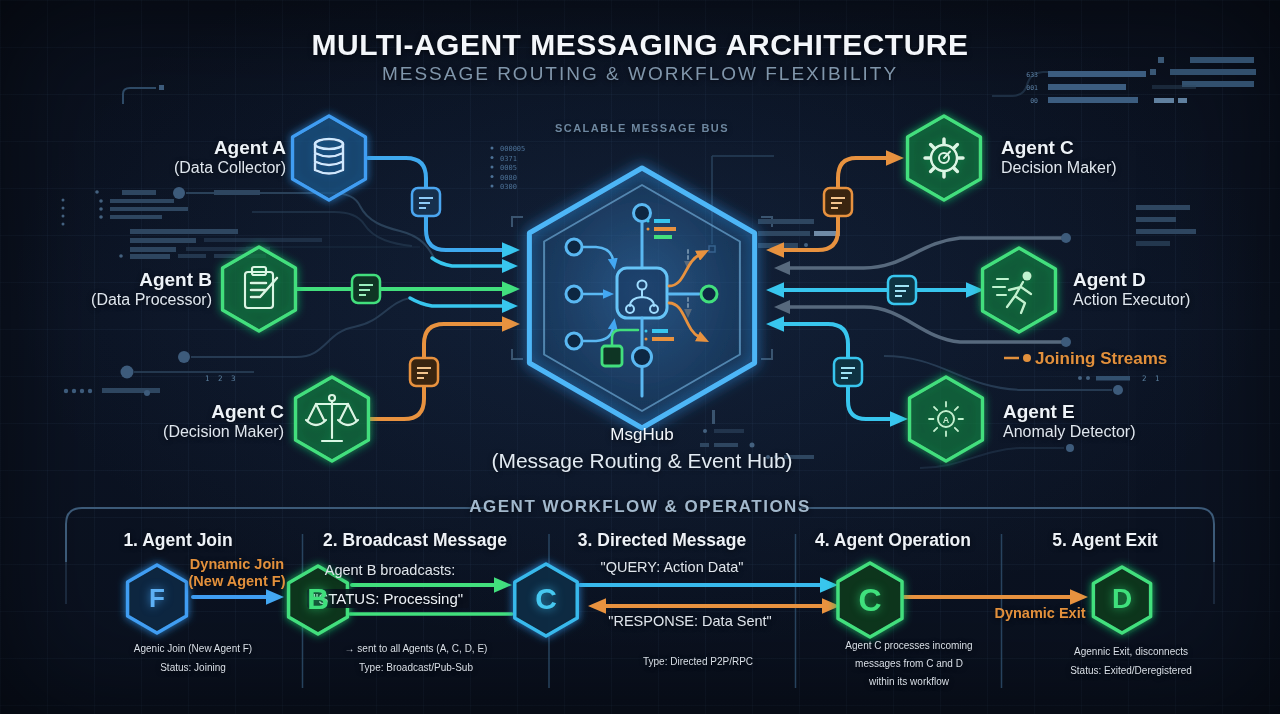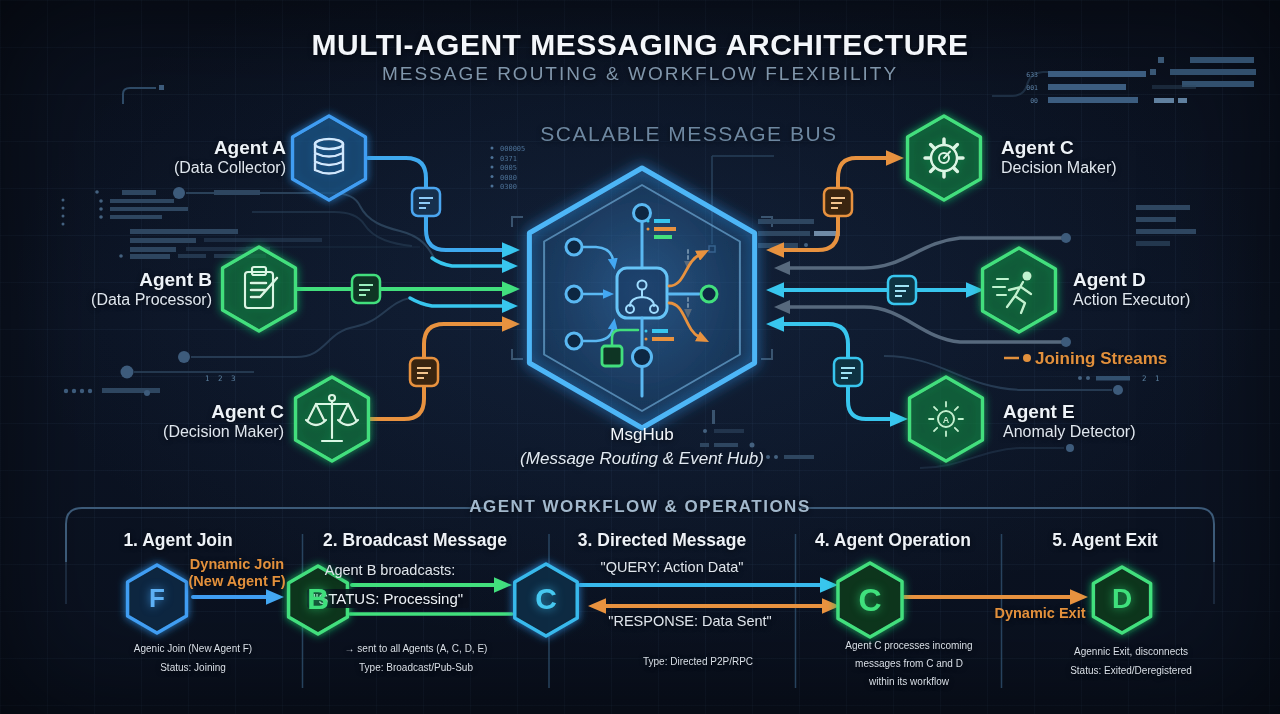--- a/index.html
+++ b/index.html
@@ -10,26 +10,26 @@
       linear-gradient(rgba(120,160,210,.055) 1px, transparent 1px),
       linear-gradient(90deg, rgba(120,160,210,.055) 1px, transparent 1px),
       linear-gradient(180deg,#0a101d 0%,#0c1424 45%,#0a111f 100%);
     background-size:auto,47px 47px,47px 47px,auto;
     box-shadow:inset 0 0 120px rgba(0,0,0,.6);}
   svg{position:absolute;left:0;top:0;z-index:1;}
   .t{position:absolute;z-index:2;white-space:nowrap;text-shadow:0 1px 5px rgba(0,0,0,.6);}
   .ctr{transform:translateX(-50%);}
   .title{font-size:30px;font-weight:800;color:#f3f6fa;letter-spacing:.5px;}
   .subtitle{font-size:19px;font-weight:400;color:#8096ab;letter-spacing:2px;}
-  .buslabel{font-size:21px;font-weight:400;color:#6d87a0;letter-spacing:1.5px;margin-left:47px;}
+  .buslabel{font-size:11px;font-weight:700;color:#6d87a0;letter-spacing:1.5px;}
   .agent .nm{font-size:19px;font-weight:700;color:#eef3f8;line-height:21px;}
   .agent .rl{font-size:16px;font-weight:400;color:#dfe6ee;line-height:19px;}
   .ta-r{text-align:right;} .ta-l{text-align:left;}
   .hubname{font-size:17px;font-weight:400;color:#f3f7fb;}
-  .hubrole{font-size:17px;color:#e2eaf2;font-style:italic;}
+  .hubrole{font-size:21px;color:#e2eaf2;}
   .legend{font-size:17px;font-weight:700;color:#e2903c;}
   .wftitle{font-size:17px;font-weight:700;color:#a2b8cc;letter-spacing:1.5px;text-align:right;}
   .steptitle{font-size:17.5px;font-weight:700;color:#eef2f7;}
   .olabel{font-size:14.5px;font-weight:600;color:#e2903c;}
   .slabel{font-size:14.5px;color:#dfe5ec;}
   .payload{font-size:15px;color:#edf2f7;background:rgba(10,16,28,.88);padding:1px 6px;border-radius:3px;}
   .desc{font-size:10px;color:#d9dfe7;margin-left:16px;}
   .hexletter{z-index:2;position:absolute;transform:translate(-50%,-52%);font-weight:800;}
   .lF{font-size:26px;color:#5db0f5;text-shadow:0 0 10px rgba(63,157,242,.8);}
   .lG{font-size:30px;color:#3fe07c;text-shadow:0 0 10px rgba(40,200,110,.8);}

